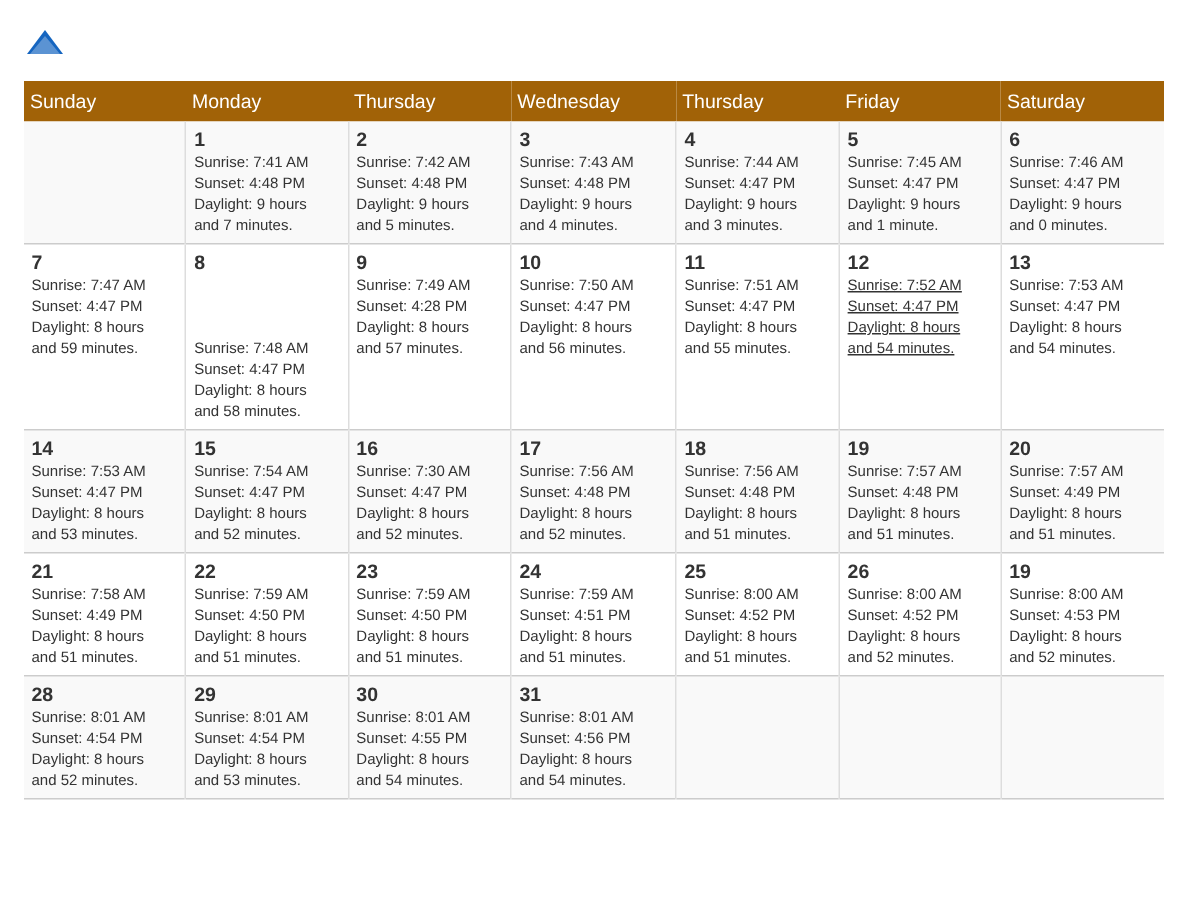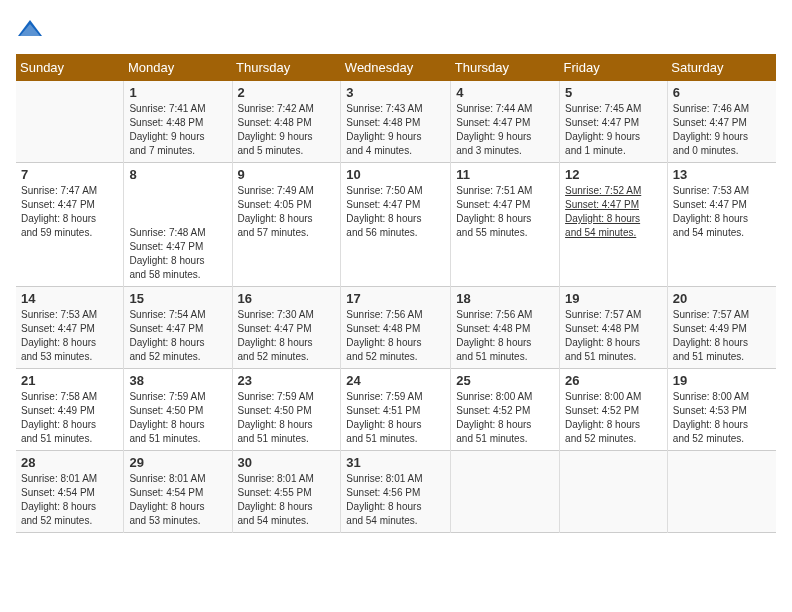--- a/index.html
+++ b/index.html
@@ -169,21 +169,21 @@
         <td>
           <div class="day-num">8</div>
           <div class="day-info" style="white-space: pre-line; margin-top: 44px;">Sunrise: 7:48 AM
 Sunset: 4:47 PM
 Daylight: 8 hours
 and 58 minutes.</div>
         </td>
         <td>
           <div class="day-num">9</div>
           <div class="day-info" style="white-space: pre-line;">Sunrise: 7:49 AM
-Sunset: 4:05 PM
+Sunset: 4:28 PM
 Daylight: 8 hours
 and 57 minutes.</div>
         </td>
         <td>
           <div class="day-num">10</div>
           <div class="day-info" style="white-space: pre-line;">Sunrise: 7:50 AM
 Sunset: 4:47 PM
 Daylight: 8 hours
 and 56 minutes.</div>
         </td>
@@ -262,21 +262,21 @@
       </tr>
       <tr>
         <td>
           <div class="day-num">21</div>
           <div class="day-info" style="white-space: pre-line;">Sunrise: 7:58 AM
 Sunset: 4:49 PM
 Daylight: 8 hours
 and 51 minutes.</div>
         </td>
         <td>
-          <div class="day-num">38</div>
+          <div class="day-num">22</div>
           <div class="day-info" style="white-space: pre-line;">Sunrise: 7:59 AM
 Sunset: 4:50 PM
 Daylight: 8 hours
 and 51 minutes.</div>
         </td>
         <td>
           <div class="day-num">23</div>
           <div class="day-info" style="white-space: pre-line;">Sunrise: 7:59 AM
 Sunset: 4:50 PM
 Daylight: 8 hours

